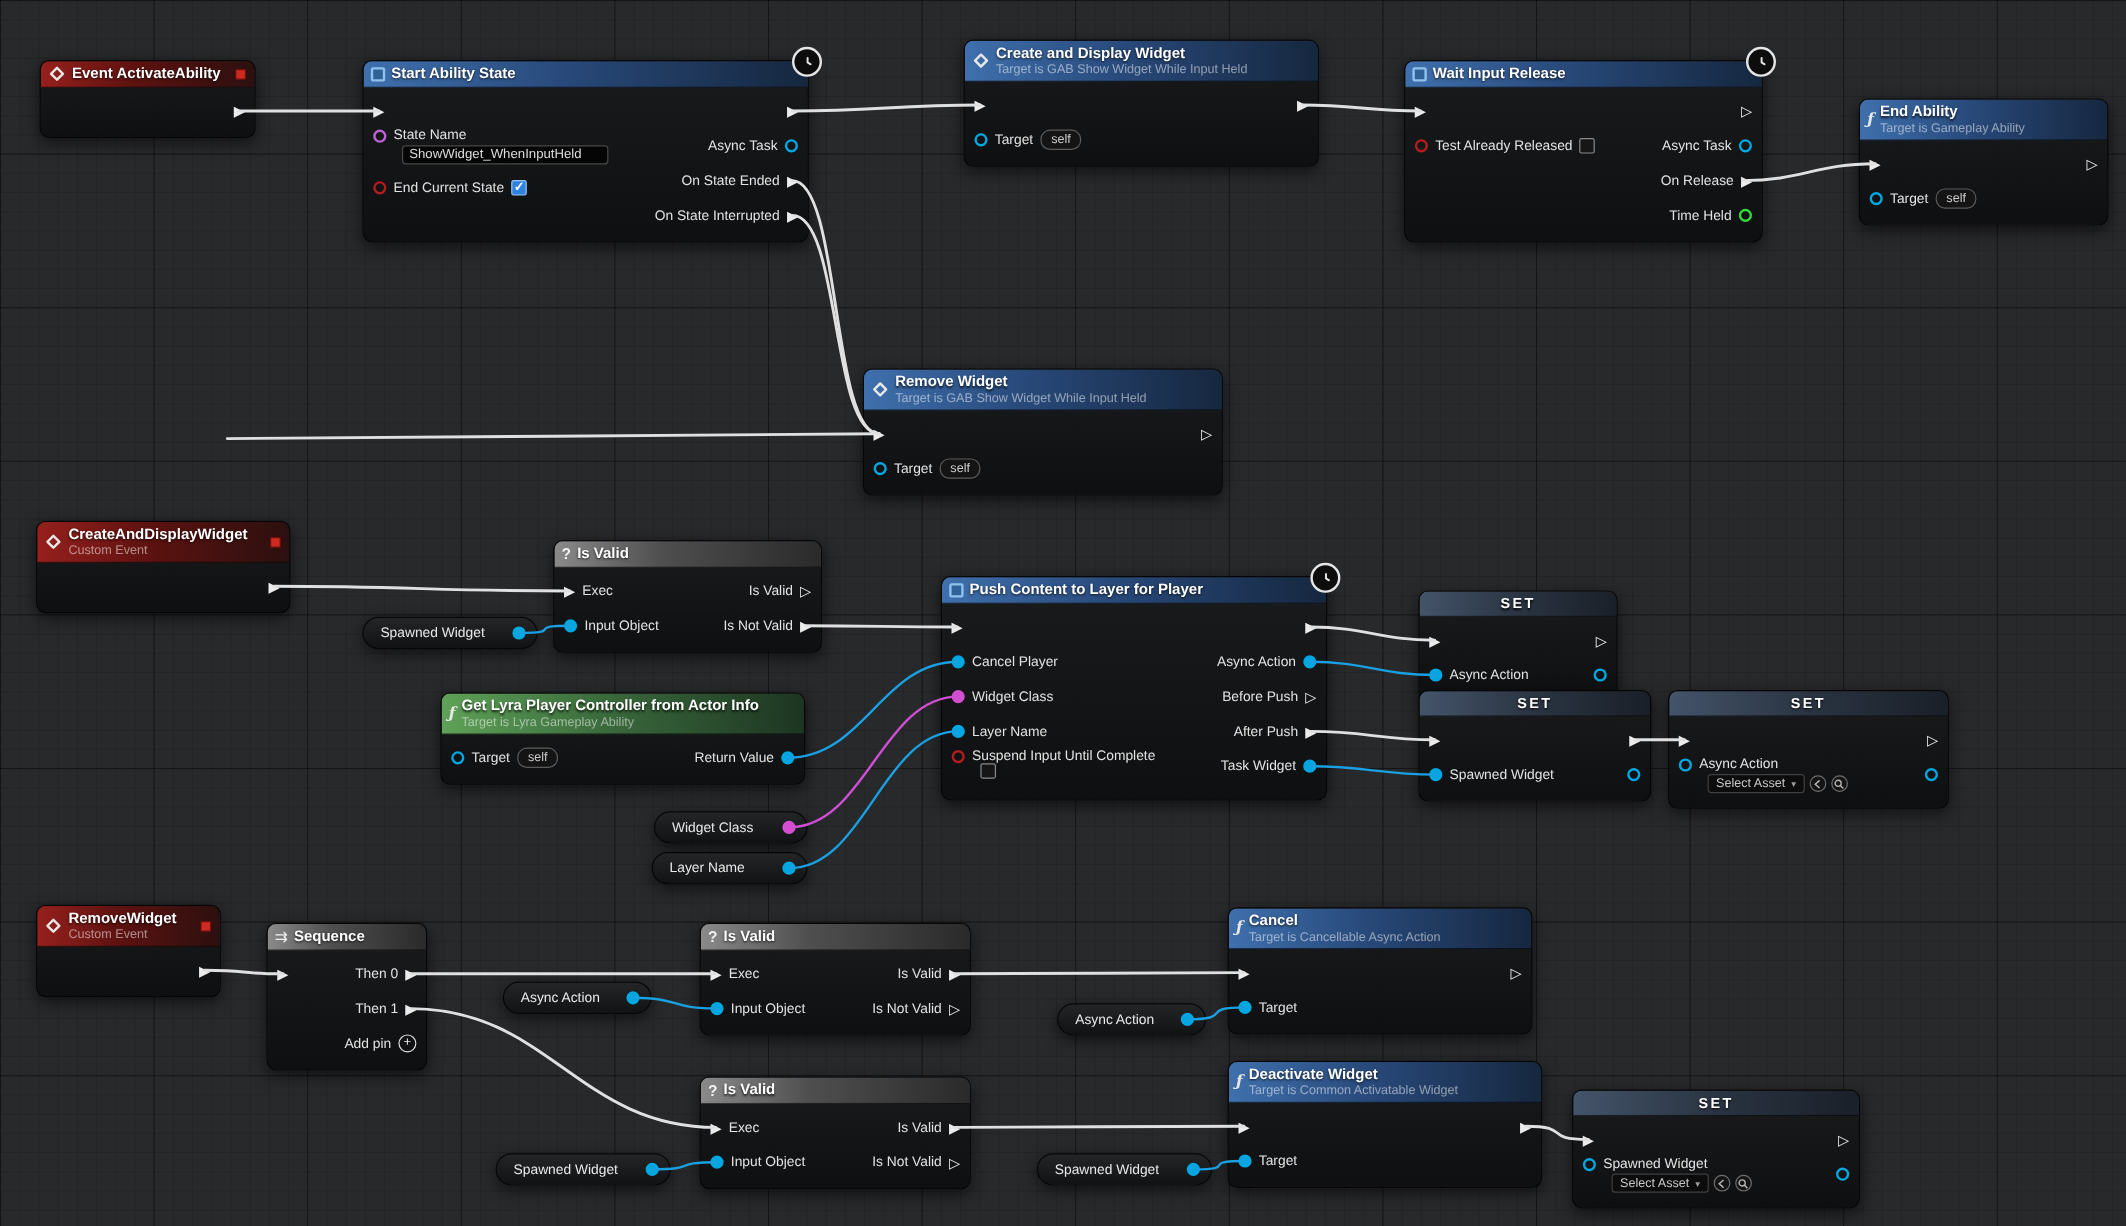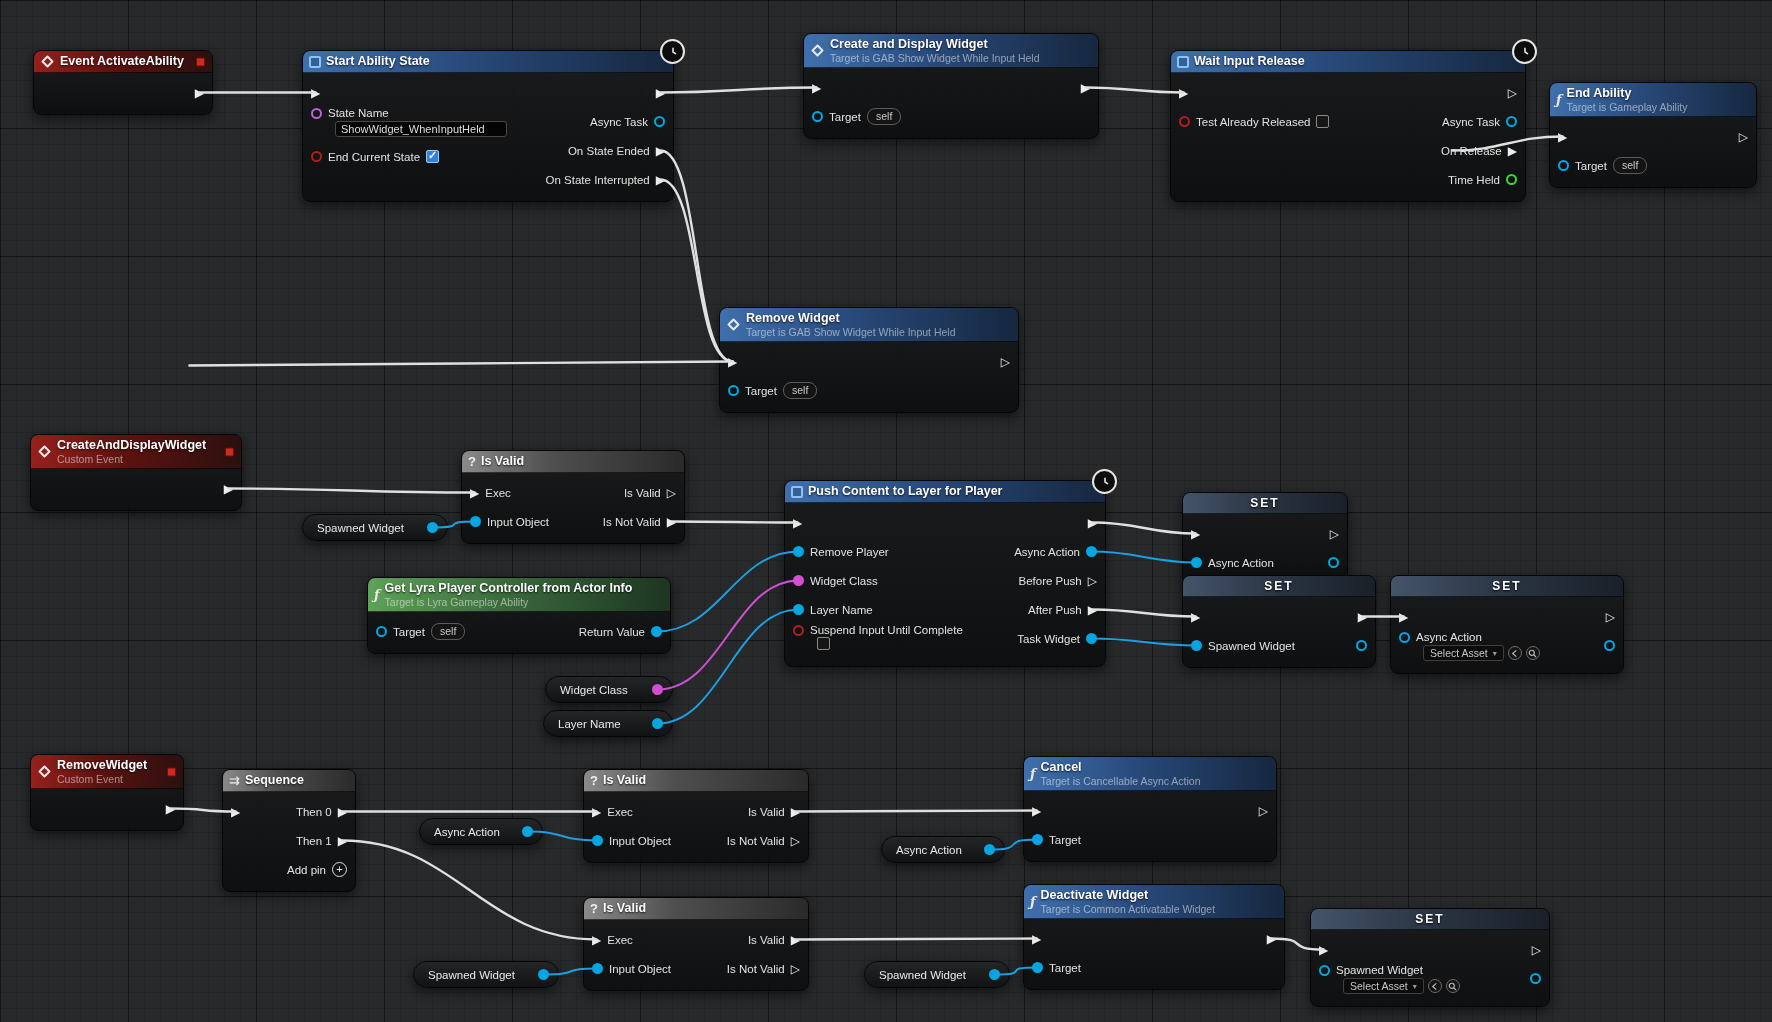--- a/index.html
+++ b/index.html
@@ -191,21 +191,21 @@
         </div>
         <div class="col out">
           <div class="pin-row">
             <div class="pin-main">
               <span class="pin-exec">▶</span>
             </div>
           </div>
         </div>
       </div>
     </div>
-    <div class="node kind-latent" style="left: 1170px; top: 50px; width: 356px;">
+    <div class="node kind-latent" style="left: 1170px; top: 50px; width: 299px;">
       <div class="node-header">
         <span class="icon-box"></span>
         <div>
           <div class="node-title">Wait Input Release</div>
         </div>
       </div>
       <span class="clock-badge">
         <svg width="12" height="12" viewBox="0 0 12 12">
           <path d="M6 2.4 L6 6 L8.5 7.6" fill="none" stroke="#e6e6e6" stroke-width="1.6" stroke-linecap="round"></path>
         </svg>
@@ -393,21 +393,21 @@
       <div class="node-body">
         <div class="col in">
           <div class="pin-row">
             <div class="pin-main">
               <span class="pin-exec">▶</span>
             </div>
           </div>
           <div class="pin-row">
             <div class="pin-main">
               <span class="pin-dot" style="border-color: rgb(0, 167, 225); background: rgb(0, 167, 225);"></span>
-              <span class="pin-label">Remove Player</span>
+              <span class="pin-label">Cancel Player</span>
             </div>
           </div>
           <div class="pin-row">
             <div class="pin-main">
               <span class="pin-dot" style="border-color: rgb(212, 79, 208); background: rgb(212, 79, 208);"></span>
               <span class="pin-label">Widget Class</span>
             </div>
           </div>
           <div class="pin-row">
             <div class="pin-main">

